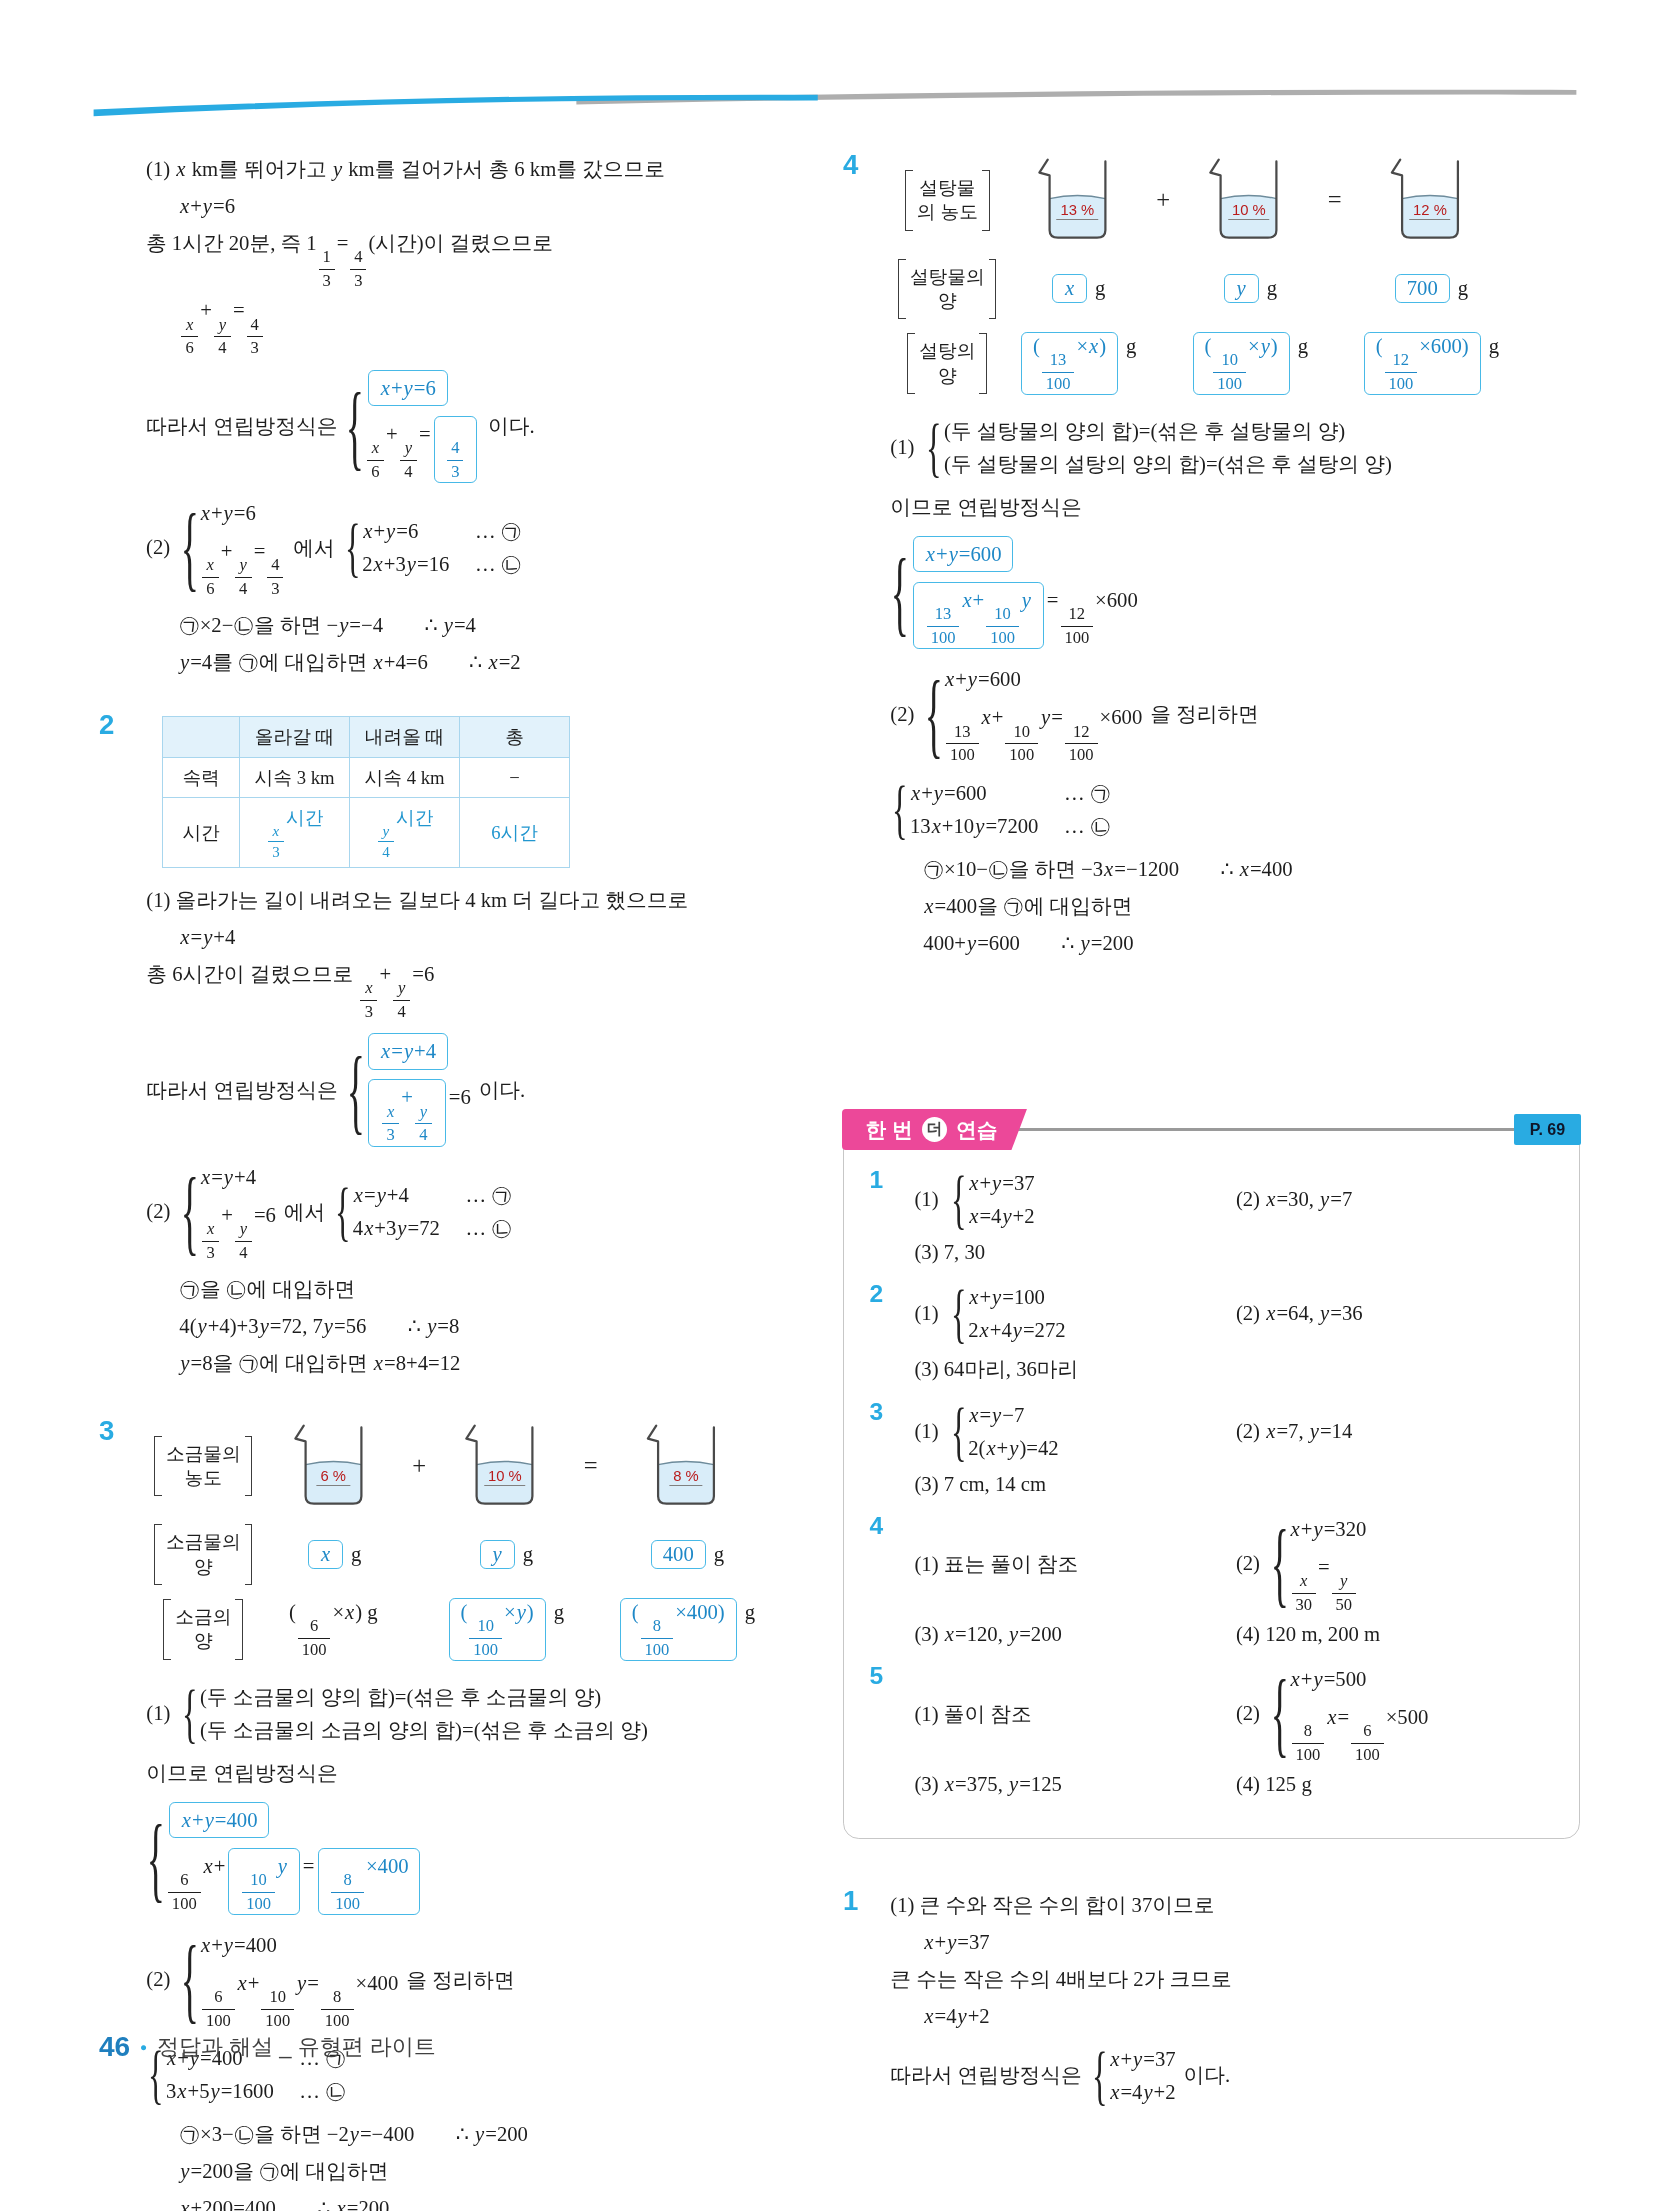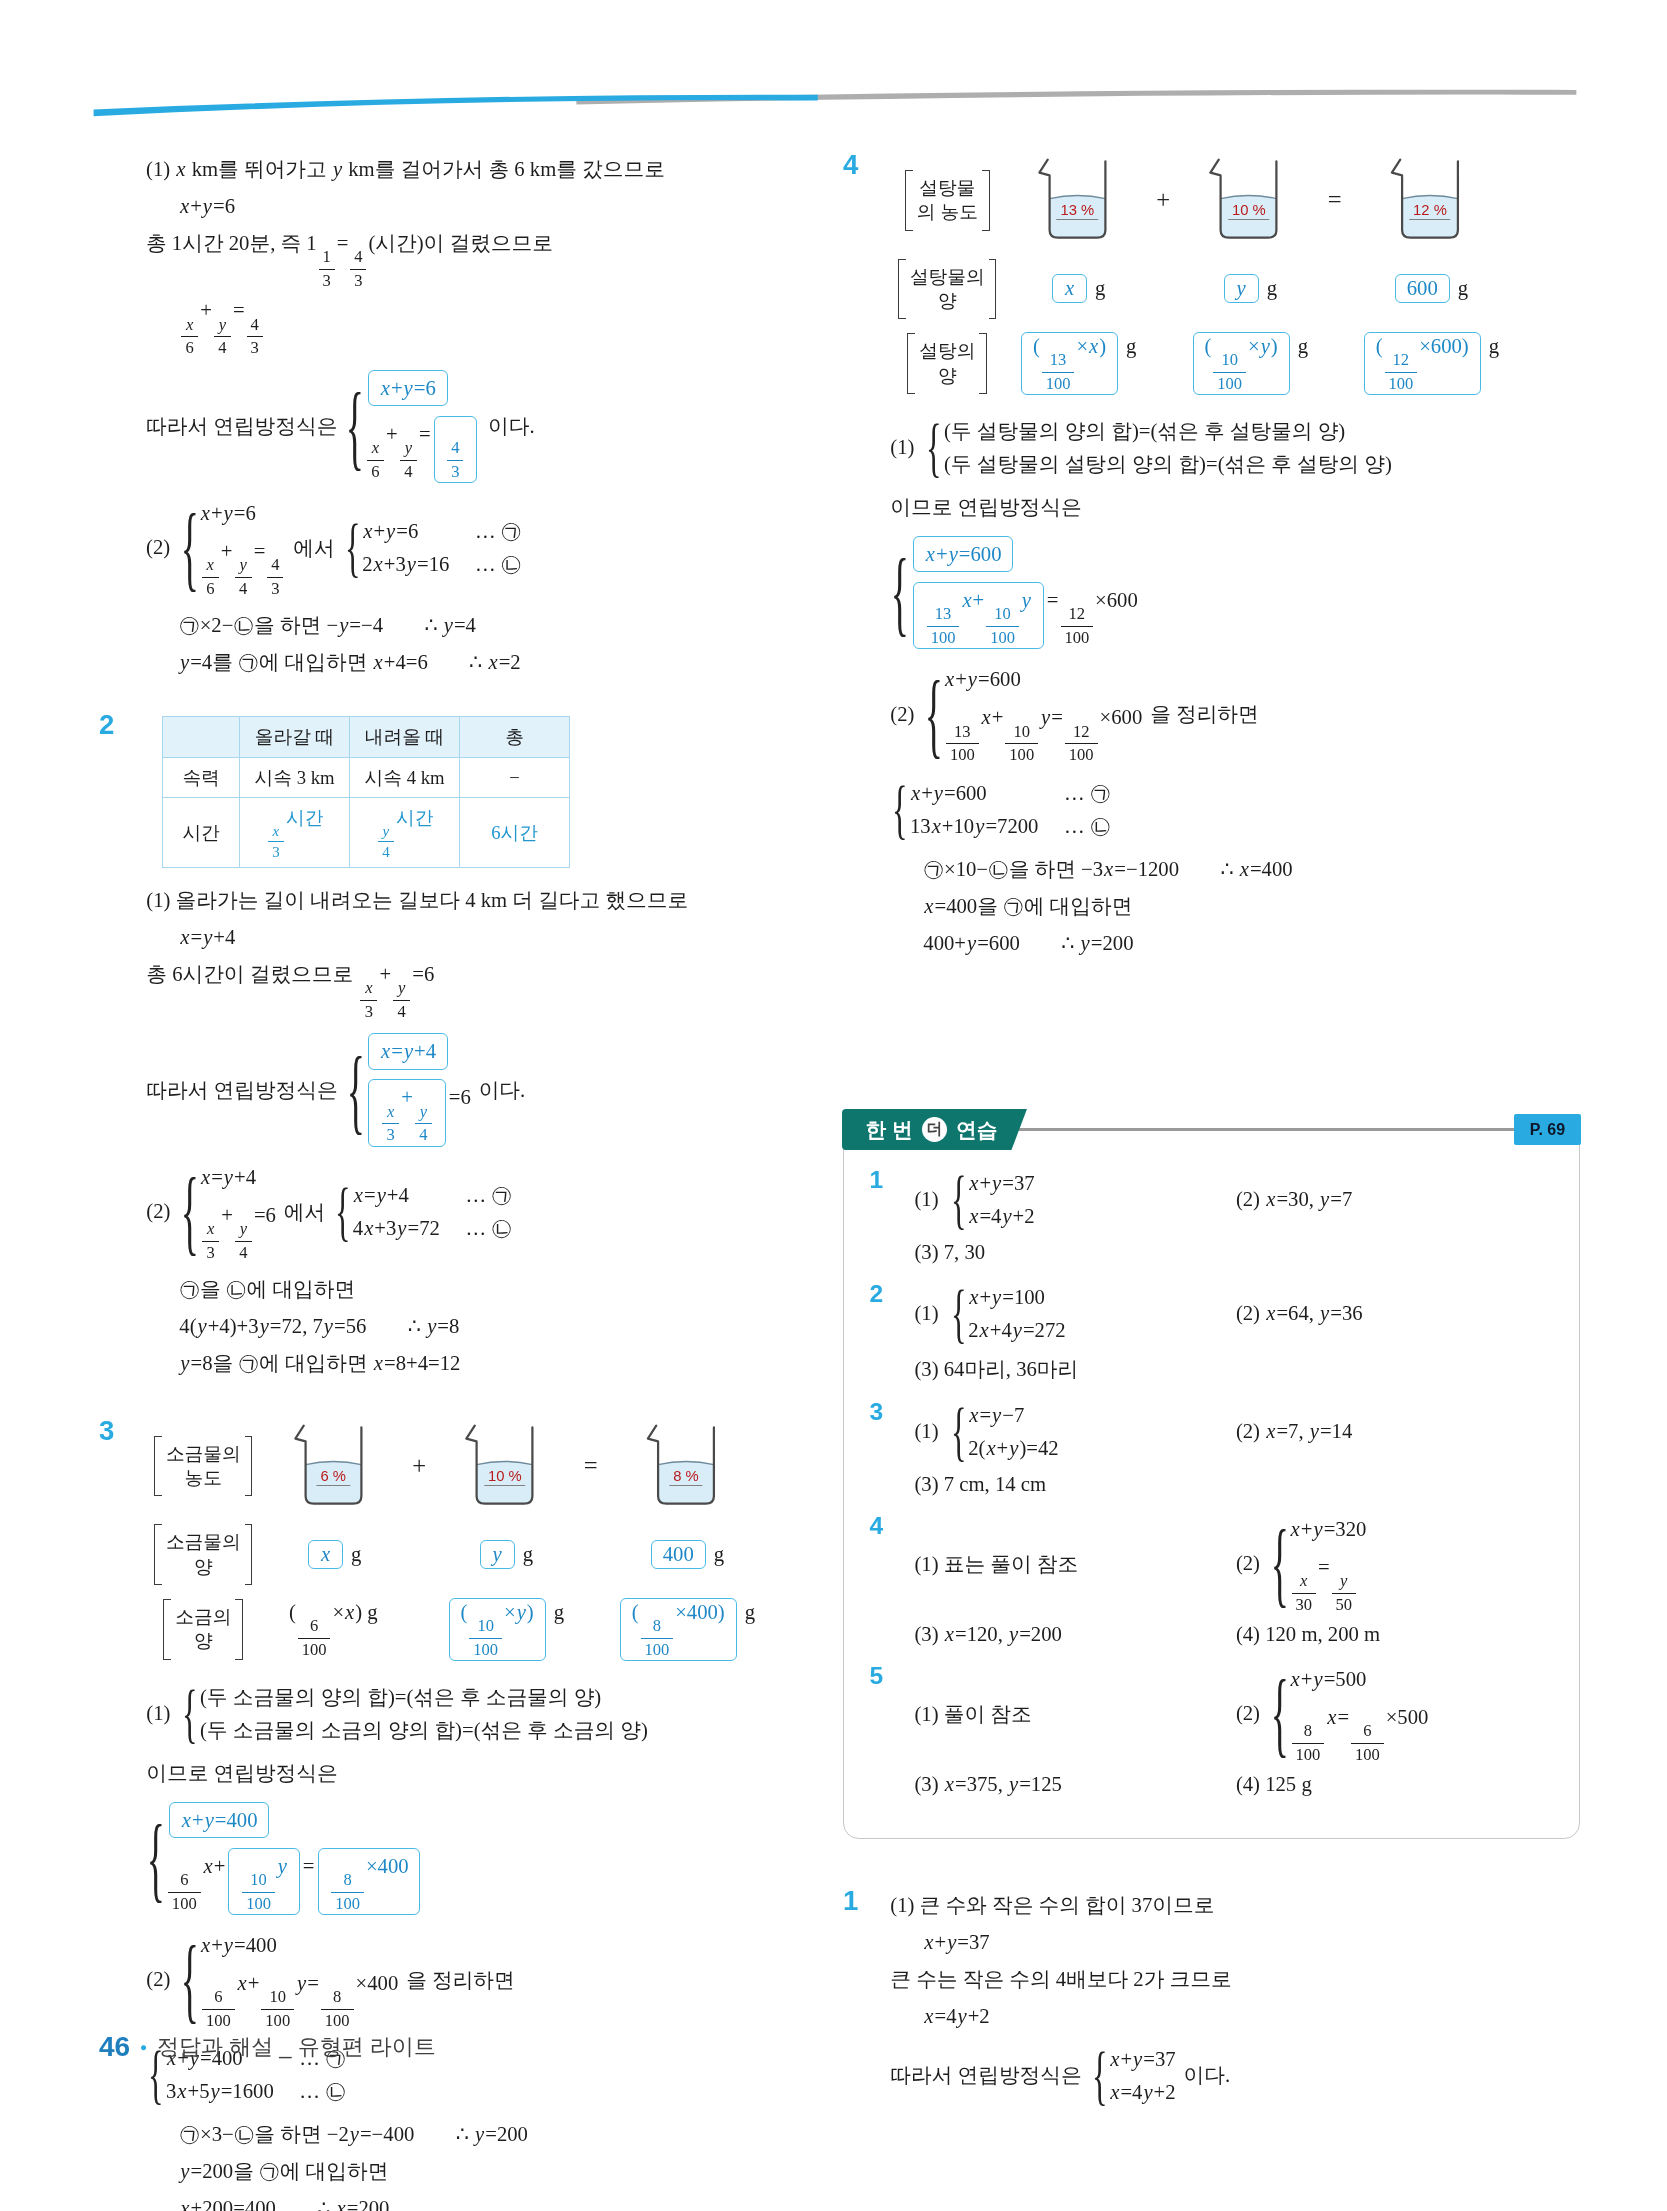--- a/index.html
+++ b/index.html
@@ -61,21 +61,21 @@
   .beaker{position:relative;width:93px;height:93px}
   .beaker.big{width:102px}
   .beaker svg{width:100%;height:100%;display:block}
   .pct{position:absolute;left:50%;top:52%;transform:translateX(-50%);font-size:14.8px;color:#b91c1c;
        font-family:"Liberation Sans","DejaVu Sans",sans-serif;border-bottom:1px solid #808080;padding:0 3.9px 1px;white-space:nowrap}
 
   
   .pbox{position:relative;border:1.7px solid #c7c7c7;border-radius:15.8px;margin-top:165px;
         padding:25.6px 29.6px 25.6px 25.6px}
   .phead{display:flex;align-items:center;margin:-46px -31.5px 13.8px -27.6px;height:41px}
-  .ribbon{display:inline-flex;align-items:center;gap:8.9px;background:#0f766e;color:#fff;
+  .ribbon{display:inline-flex;align-items:center;gap:8.9px;background:#ec4899;color:#fff;
           font-family:"Liberation Sans","DejaVu Sans",sans-serif;font-weight:bold;font-size:20.7px;
           padding:6.9px 29.6px 6.9px 23.6px;border-radius:3.9px 0 0 3.9px;
           clip-path:polygon(0 0,100% 0,calc(100% - 15.8px) 100%,0 100%)}
   .circ{width:25.6px;height:25.6px;border-radius:50%;background:#fff;color:#444;display:inline-flex;
         align-items:center;justify-content:center;font-size:15.8px;font-weight:bold}
   .hline{flex:1;height:3px;background:#9a9a9a;margin-left:-9.9px}
   .ptag{background:#29abe2;color:#0f172a;font-family:"Liberation Sans","DejaVu Sans",sans-serif;
         font-weight:bold;font-size:16px;padding:6.9px 15.8px;border-radius:2px}
   .pitem{display:grid;grid-template-columns:37px 1fr 1fr;column-gap:7.9px;row-gap:7.9px;
          align-items:center;margin:15.8px 0}
@@ -448,21 +448,21 @@
           </div>
 
           <div class="brk">
             <div>설탕물의</div>
             <div>양</div>
           </div>
           <div><span class="mbox"><i class="v">x</i></span> g</div>
           <div></div>
           <div><span class="mbox"><i class="v">y</i></span> g</div>
           <div></div>
-          <div><span class="mbox">600</span> g</div>
+          <div><span class="mbox">700</span> g</div>
 
           <div class="brk">
             <div>설탕의</div>
             <div>양</div>
           </div>
           <div><span class="mbox">(<span class="frac">
                   <span class="fn">13</span>
                   <span class="fd">100</span>
                 </span>×<i class="v">x</i>)</span> g</div>
           <div></div>

